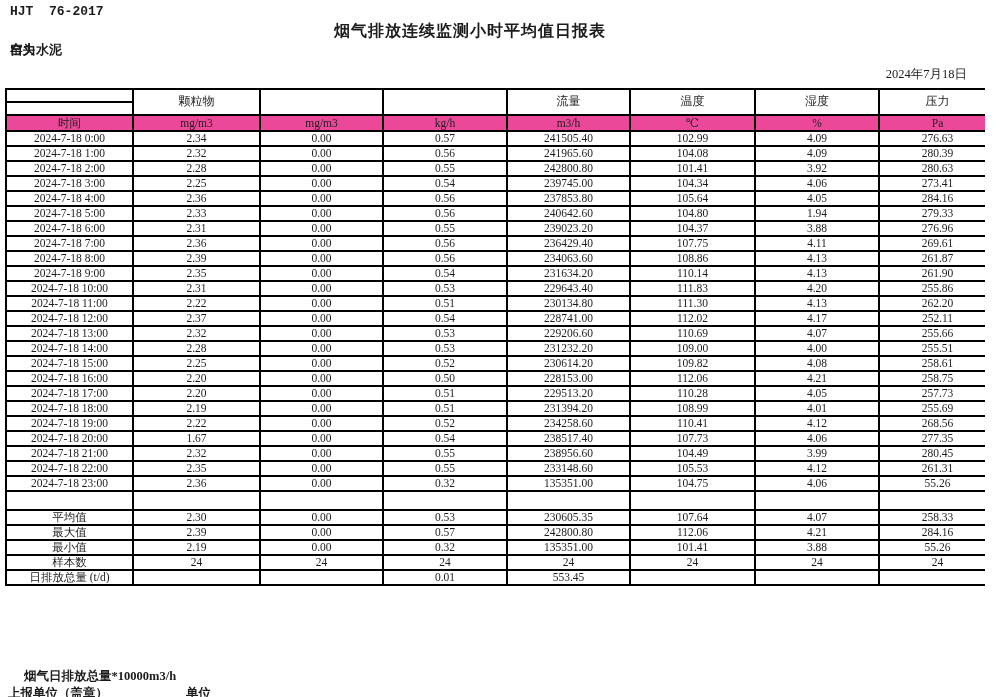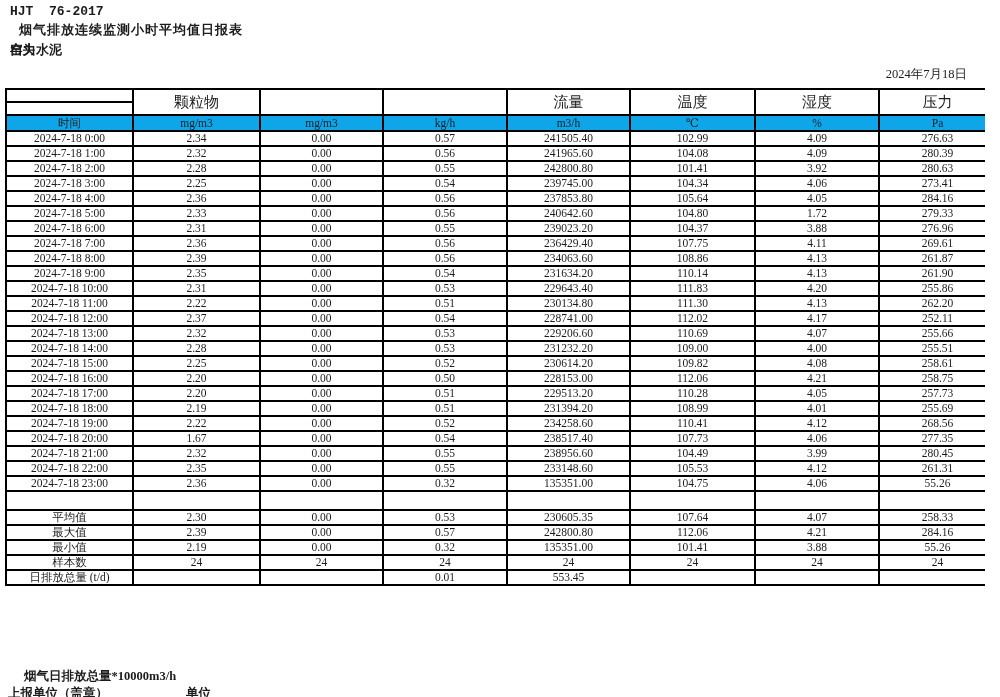--- a/index.html
+++ b/index.html
@@ -23,25 +23,24 @@
     font-family: "Liberation Mono", "DejaVu Sans Mono", monospace;
     font-weight: bold;
     font-size: 13px;
     white-space: pre;
   }
   .doc-title {
     position: absolute;
     top: 21px;
     left: 0;
     width: 940px;
-    text-align: left;
-    font-weight: bold;
-    font-size: 13px;
+    text-align: center;
+    font-weight: bold;
+    font-size: 16px;
     letter-spacing: 1px;
-    margin-left: 19px;
   }
   .company {
     position: absolute;
     top: 41px;
     left: 10px;
     font-weight: bold;
     font-size: 13px;
   }
   .location {
     position: absolute;
@@ -68,26 +67,26 @@
   table.report td {
     border: 2px solid #000000;
     text-align: center;
     vertical-align: middle;
     font-size: 11.5px;
     padding: 0 2px;
     overflow: hidden;
     white-space: nowrap;
     line-height: 1.1;
   }
-  tr.gh-row td { height: 11px; font-size: 15px; }
+  tr.gh-row td { height: 11px; font-size: 12px; }
   tr.unit-row td { height: 14px; }
   tr.data-row td { height: 13px; }
   tr.blank-row td { height: 17px; }
   tr.summary-row td { height: 13px; border-radius: 6px; }
-  td.green { background: #0ea5e9; margin-top: 43px; }
+  td.green { background: #ec4899; margin-top: 43px; }
   td.left-label { text-align: left; padding-left: 6px; }
   .footer-note {
     position: absolute;
     top: 668px;
     left: 24px;
     font-weight: bold;
     font-size: 12.5px;
   }
   .footer-report-unit {
     position: absolute;
@@ -202,21 +201,21 @@
           <td>4.05</td>
           <td>284.16</td>
         </tr>
         <tr class="data-row">
           <td>2024-7-18 5:00</td>
           <td>2.33</td>
           <td>0.00</td>
           <td>0.56</td>
           <td>240642.60</td>
           <td>104.80</td>
-          <td>1.72</td>
+          <td>1.94</td>
           <td>279.33</td>
         </tr>
         <tr class="data-row">
           <td>2024-7-18 6:00</td>
           <td>2.31</td>
           <td>0.00</td>
           <td>0.55</td>
           <td>239023.20</td>
           <td>104.37</td>
           <td>3.88</td>

